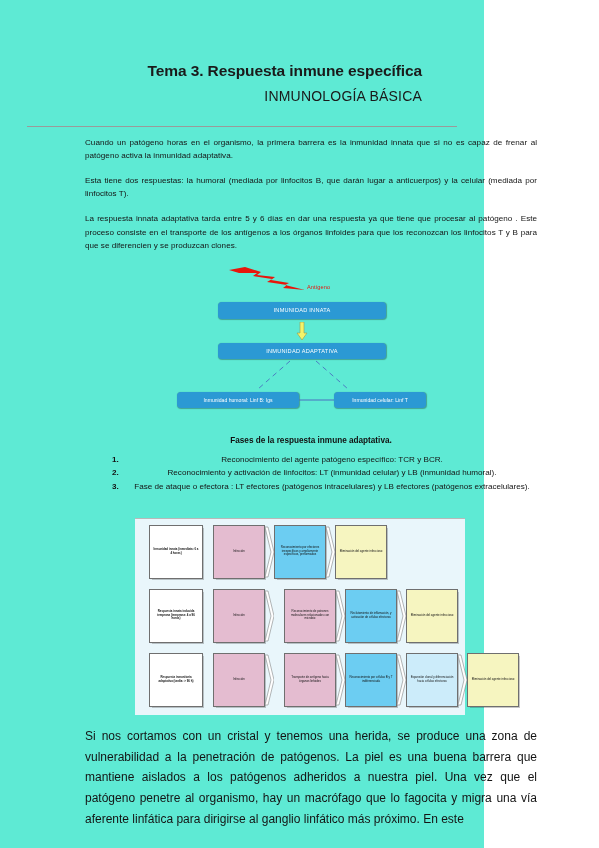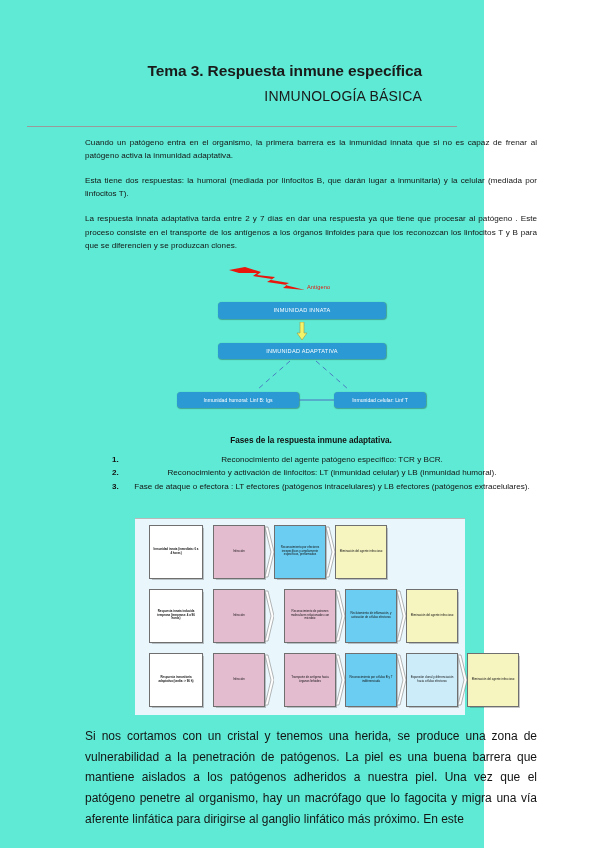--- a/index.html
+++ b/index.html
@@ -216,23 +216,23 @@
 <div class="page">
 
   <div class="header">
     <h1 class="doc-title">Tema 3. Respuesta inmune específica</h1>
     <div class="doc-subtitle">INMUNOLOGÍA BÁSICA</div>
   </div>
   <div class="header-rule"></div>
 
   <div class="body">
 
-    <p class="para">Cuando un patógeno entra en el organismo, la primera barrera es la inmunidad innata que si no es capaz de frenar al patógeno activa la inmunidad adaptativa.</p>
-    <p class="para">Esta tiene dos respuestas: la humoral (mediada por linfocitos B, que darán lugar a inmunitaria) y la celular (mediada por linfocitos T).</p>
-    <p class="para">La respuesta innata adaptativa tarda entre 2 y 7 días en dar una respuesta ya que tiene que procesar al patógeno . Este proceso consiste en el transporte de los antígenos a los órganos linfoides para que los reconozcan los linfocitos T y B para que se diferencien y se produzcan clones.</p>
+    <p class="para">Cuando un patógeno horas en el organismo, la primera barrera es la inmunidad innata que si no es capaz de frenar al patógeno activa la inmunidad adaptativa.</p>
+    <p class="para">Esta tiene dos respuestas: la humoral (mediada por linfocitos B, que darán lugar a anticuerpos) y la celular (mediada por linfocitos T).</p>
+    <p class="para">La respuesta innata adaptativa tarda entre 5 y 6 días en dar una respuesta ya que tiene que procesar al patógeno . Este proceso consiste en el transporte de los antígenos a los órganos linfoides para que los reconozcan los linfocitos T y B para que se diferencien y se produzcan clones.</p>
 
     <div class="diagram1">
 
       <svg class="antigen-arrow" viewBox="0 0 82 26">
         <polygon points="2,4 18,1 34,6 30,9 48,11 44,14 62,17 58,19 78,24 56,22 60,19 40,16 45,13 26,10 30,7 12,7" fill="#e8160c"></polygon>
       </svg>
       <div class="antigen-label">Antígeno</div>
 
       <div class="blue-box box-innata">INMUNIDAD INNATA</div>
 

